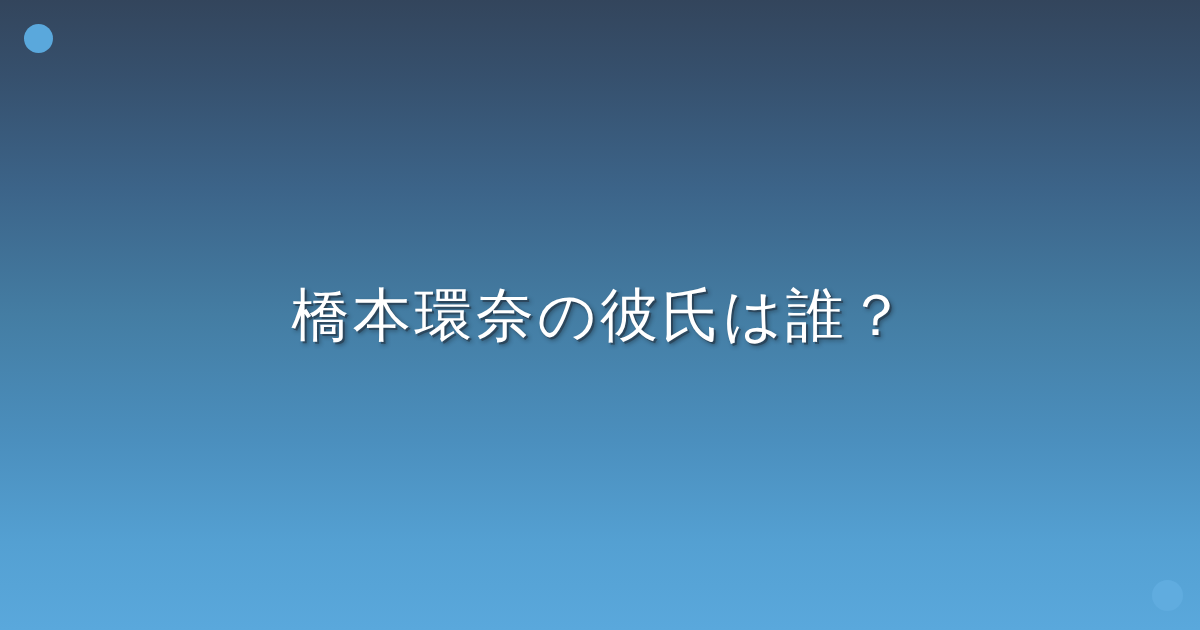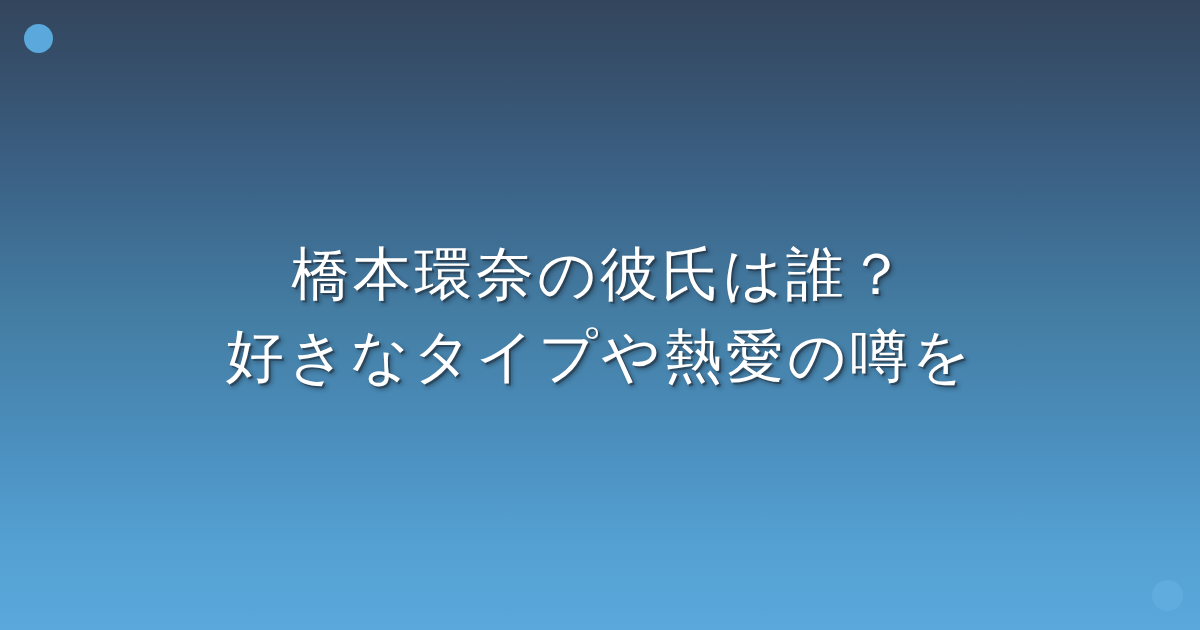--- a/index.html
+++ b/index.html
@@ -82,16 +82,15 @@
 <div id="card">
 
   <div id="bg-gradient"></div>
 
   <div class="deco-dot" id="deco-dot-top-left"></div>
 
   <div class="deco-dot" id="deco-dot-bottom-right"></div>
 
   <div id="title-block">
     <div class="title-line">橋本環奈の彼氏は誰？</div>
-    <div class="title-line">好きなタイプや熱愛の噂を</div>
   </div>
 
 </div>
 
 </body></html>

